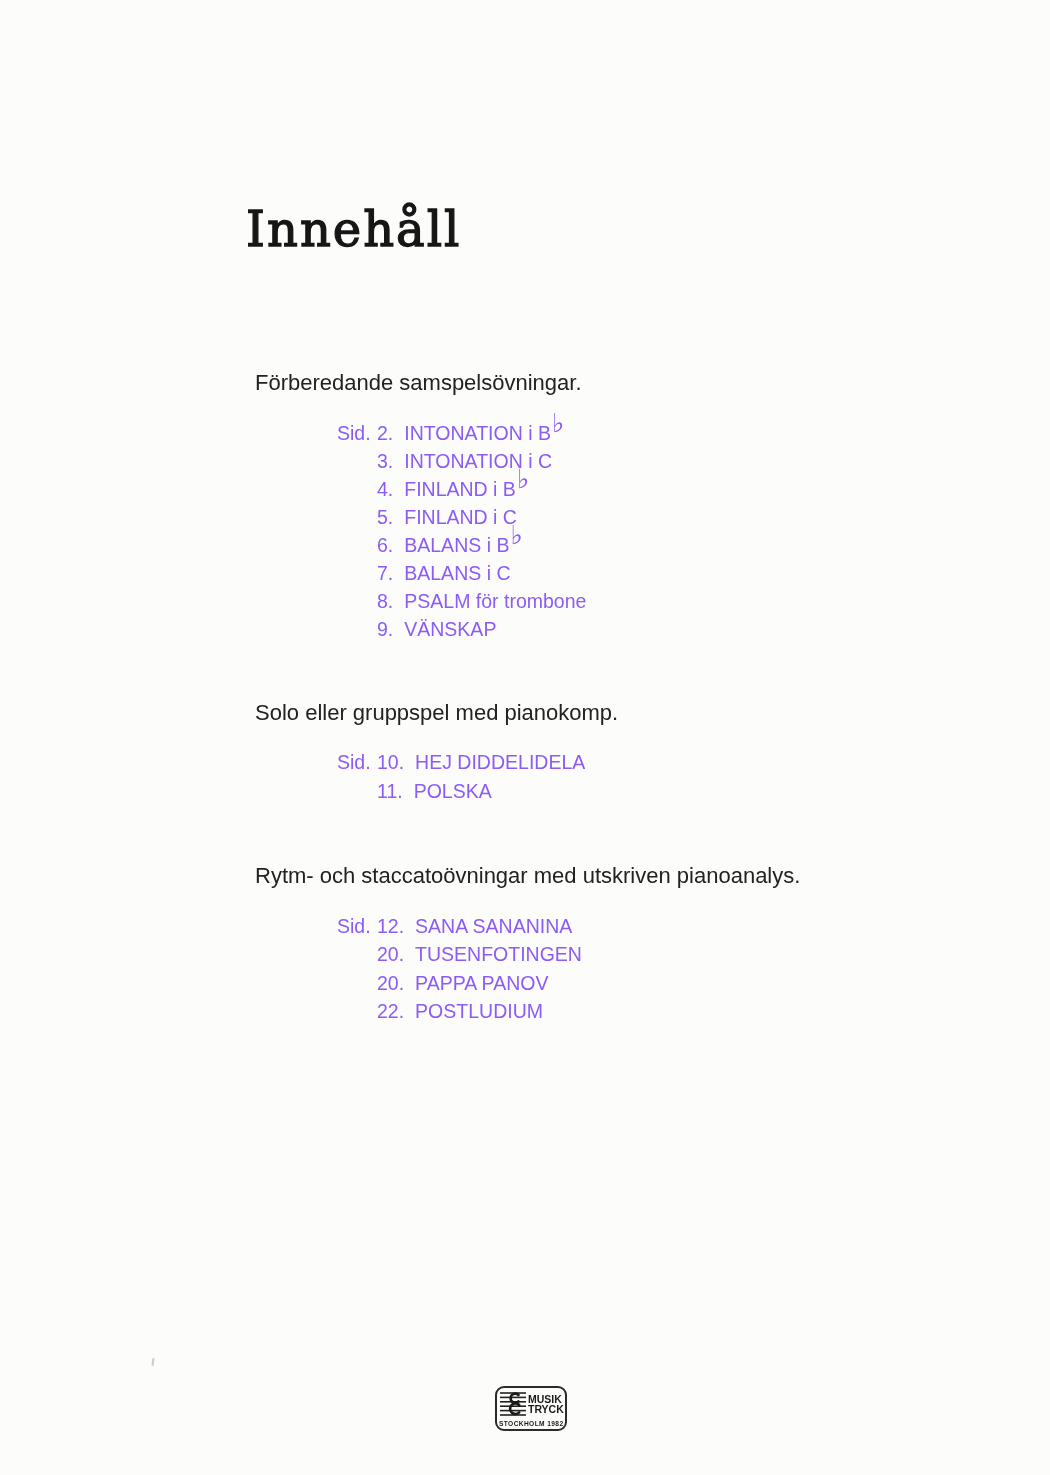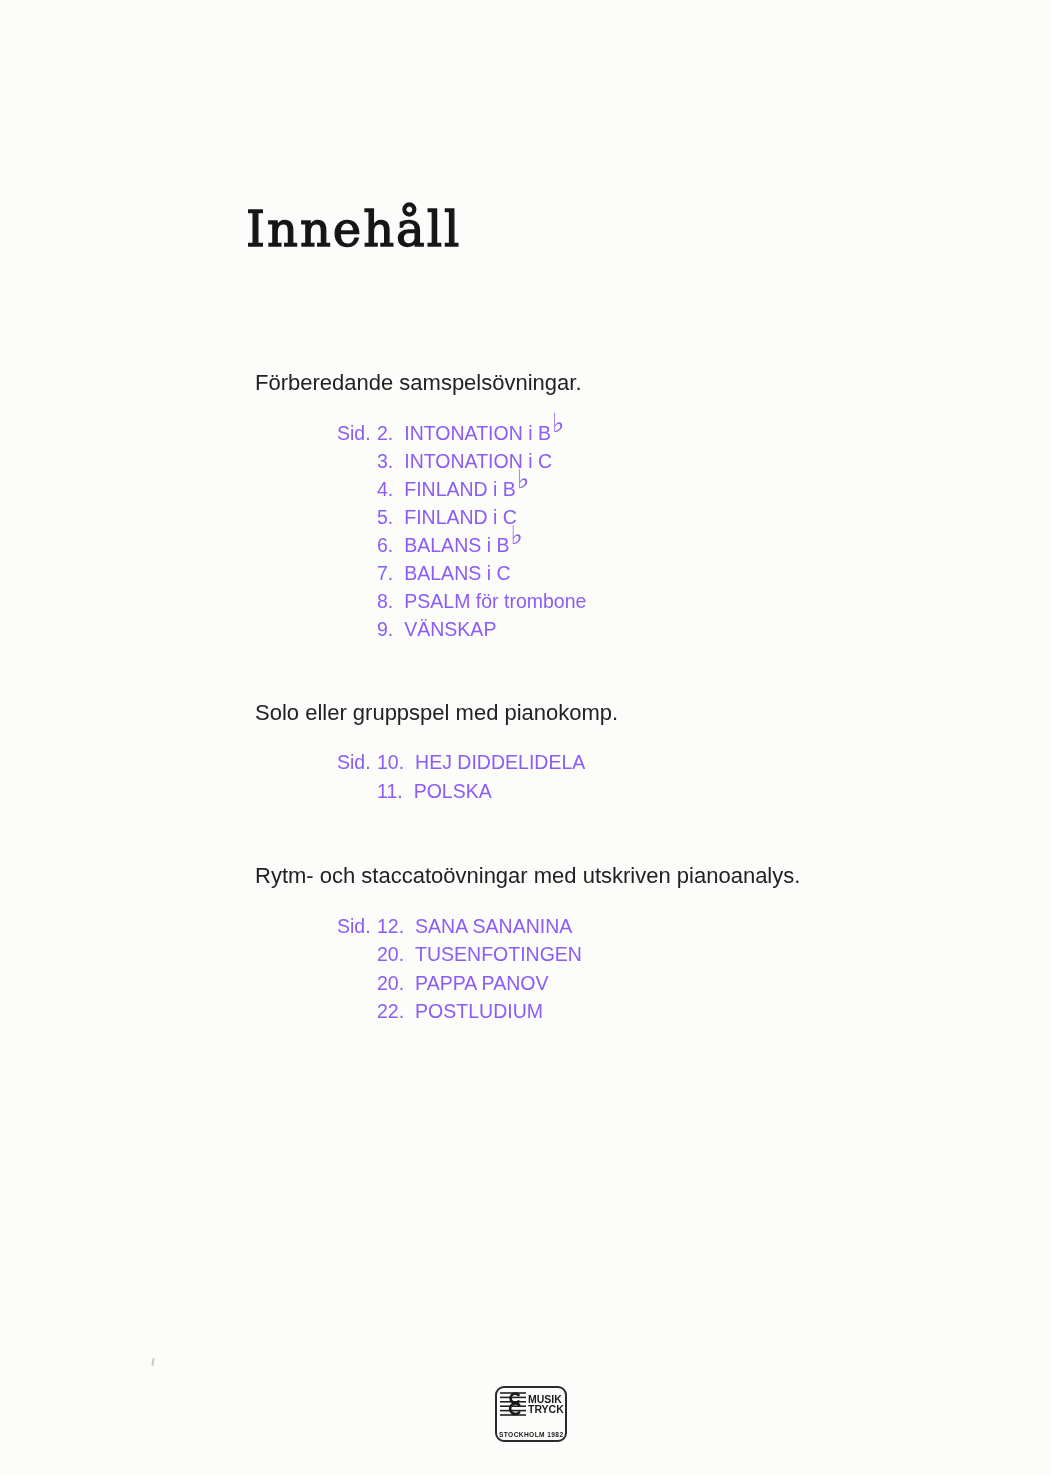--- a/index.html
+++ b/index.html
@@ -61,21 +61,21 @@
     font-family: "DejaVu Sans", sans-serif;
     font-size: 26px;
     line-height: 0;
     position: relative;
     top: -8px;
     margin-left: 1px;
   }
   .stamp {
     position: absolute;
     left: 495px; top: 1386px;
-    width: 72px; height: 56px;
+    width: 72px; height: 45px;
     box-sizing: border-box;
     border: 2.5px solid #2b2b2b;
     border-radius: 9px;
     background: transparent;
     display: flex;
     flex-direction: column;
     justify-content: space-between;
     padding: 2px 2px 2px 2px;
   }
   .stamp-top {

